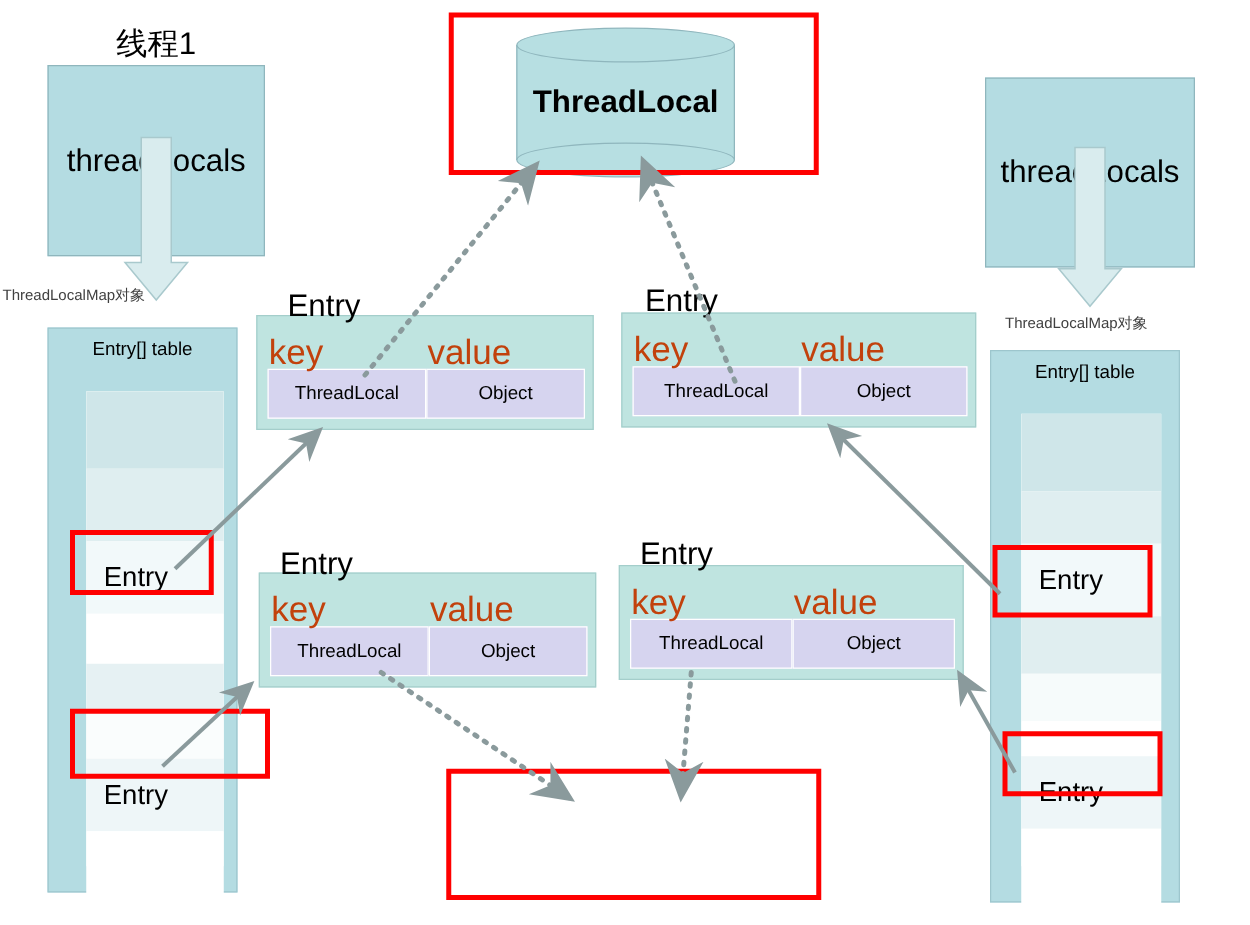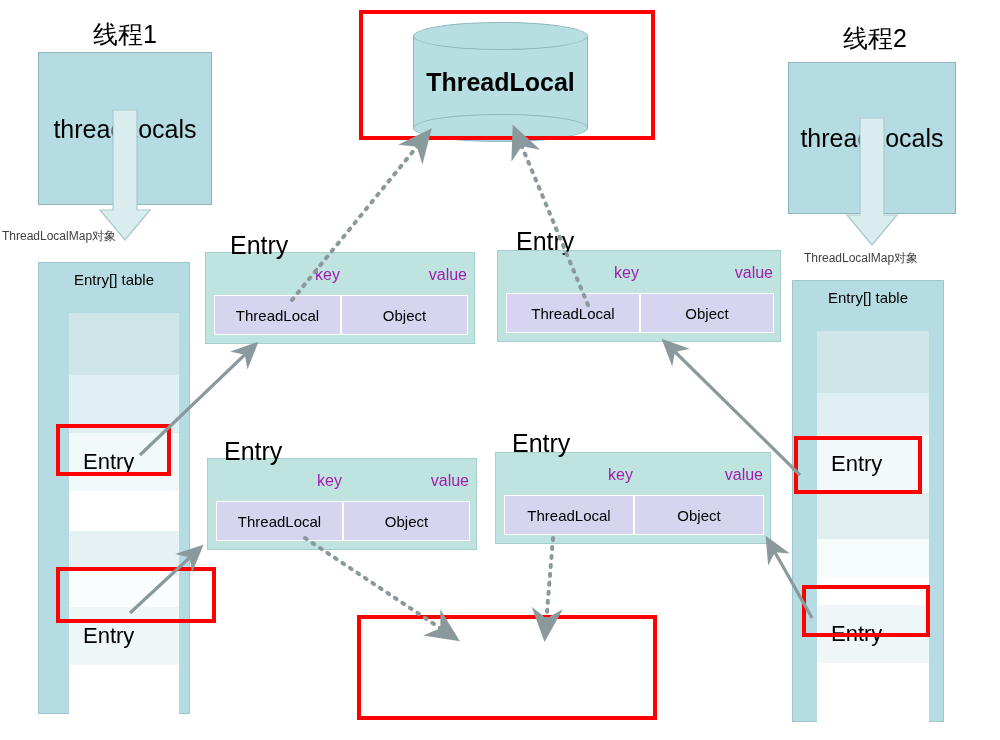--- a/index.html
+++ b/index.html
@@ -29,22 +29,22 @@
 
   
   .redbox{border:4px solid #ff0000;background:transparent;}
 
   
   .entry-card{background:#bfe4e0;border:1px solid #a4cecb;}
   .entry-title{position:absolute;font-size:25px;color:#000;white-space:nowrap;}
   .entry-cells{position:absolute;display:flex;}
   .entry-cell{position:relative;background:#d6d4ef;border:1px solid #ffffff;
        box-sizing:border-box;}
-  .entry-cell .big{position:absolute;left:0;right:0;top:-30px;text-align:right;
-       font-size:16px;color:#a21caf;white-space:nowrap;}
+  .entry-cell .big{position:absolute;left:0;right:0;top:-30px;text-align:left;
+       font-size:28px;color:#c2410c;white-space:nowrap;}
   .entry-cell .small{position:absolute;left:0;right:0;top:50%;
        transform:translateY(-50%);text-align:center;font-size:15px;color:#000;
        white-space:nowrap;}
 
   
   .cyl{position:absolute;}
   .cyl .body{position:absolute;left:0;right:0;top:14px;bottom:14px;
        background:#b7dfe2;border-left:1px solid #8fb6bd;border-right:1px solid #8fb6bd;}
   .cyl .top{position:absolute;left:0;right:0;top:0;height:28px;border-radius:50%;
        background:#b7dfe2;border:1px solid #8fb6bd;box-sizing:border-box;}
@@ -84,21 +84,20 @@
       <div class="trow" style="height:58px;background:#eef6f8;">
         <span class="cell-label">Entry</span>
       </div>
       <div class="trow" style="height:28px;background:#ffffff;"></div>
     </div>
   </div>
 
   <div class="abs redbox" style="left:56px;top:424px;width:115px;height:52px;"></div>
   <div class="abs redbox" style="left:56px;top:567px;width:160px;height:56px;"></div>
 
-  <div class="abs thread-title" style="left:790px;top:22px;width:170px;">线程2</div>
 
   <div class="abs thread-box" style="left:788px;top:62px;width:168px;height:152px;">
     <span class="thread-box-label">threadLocals</span>
   </div>
 
   <div class="abs map-caption" style="left:804px;top:250px;">ThreadLocalMap对象</div>
 
   <div class="abs table-box" style="left:792px;top:280px;width:152px;height:442px;">
     <span class="table-caption">Entry[] table</span>
     <div class="table-rows" style="left:24px;top:50px;width:112px;height:550px;">

